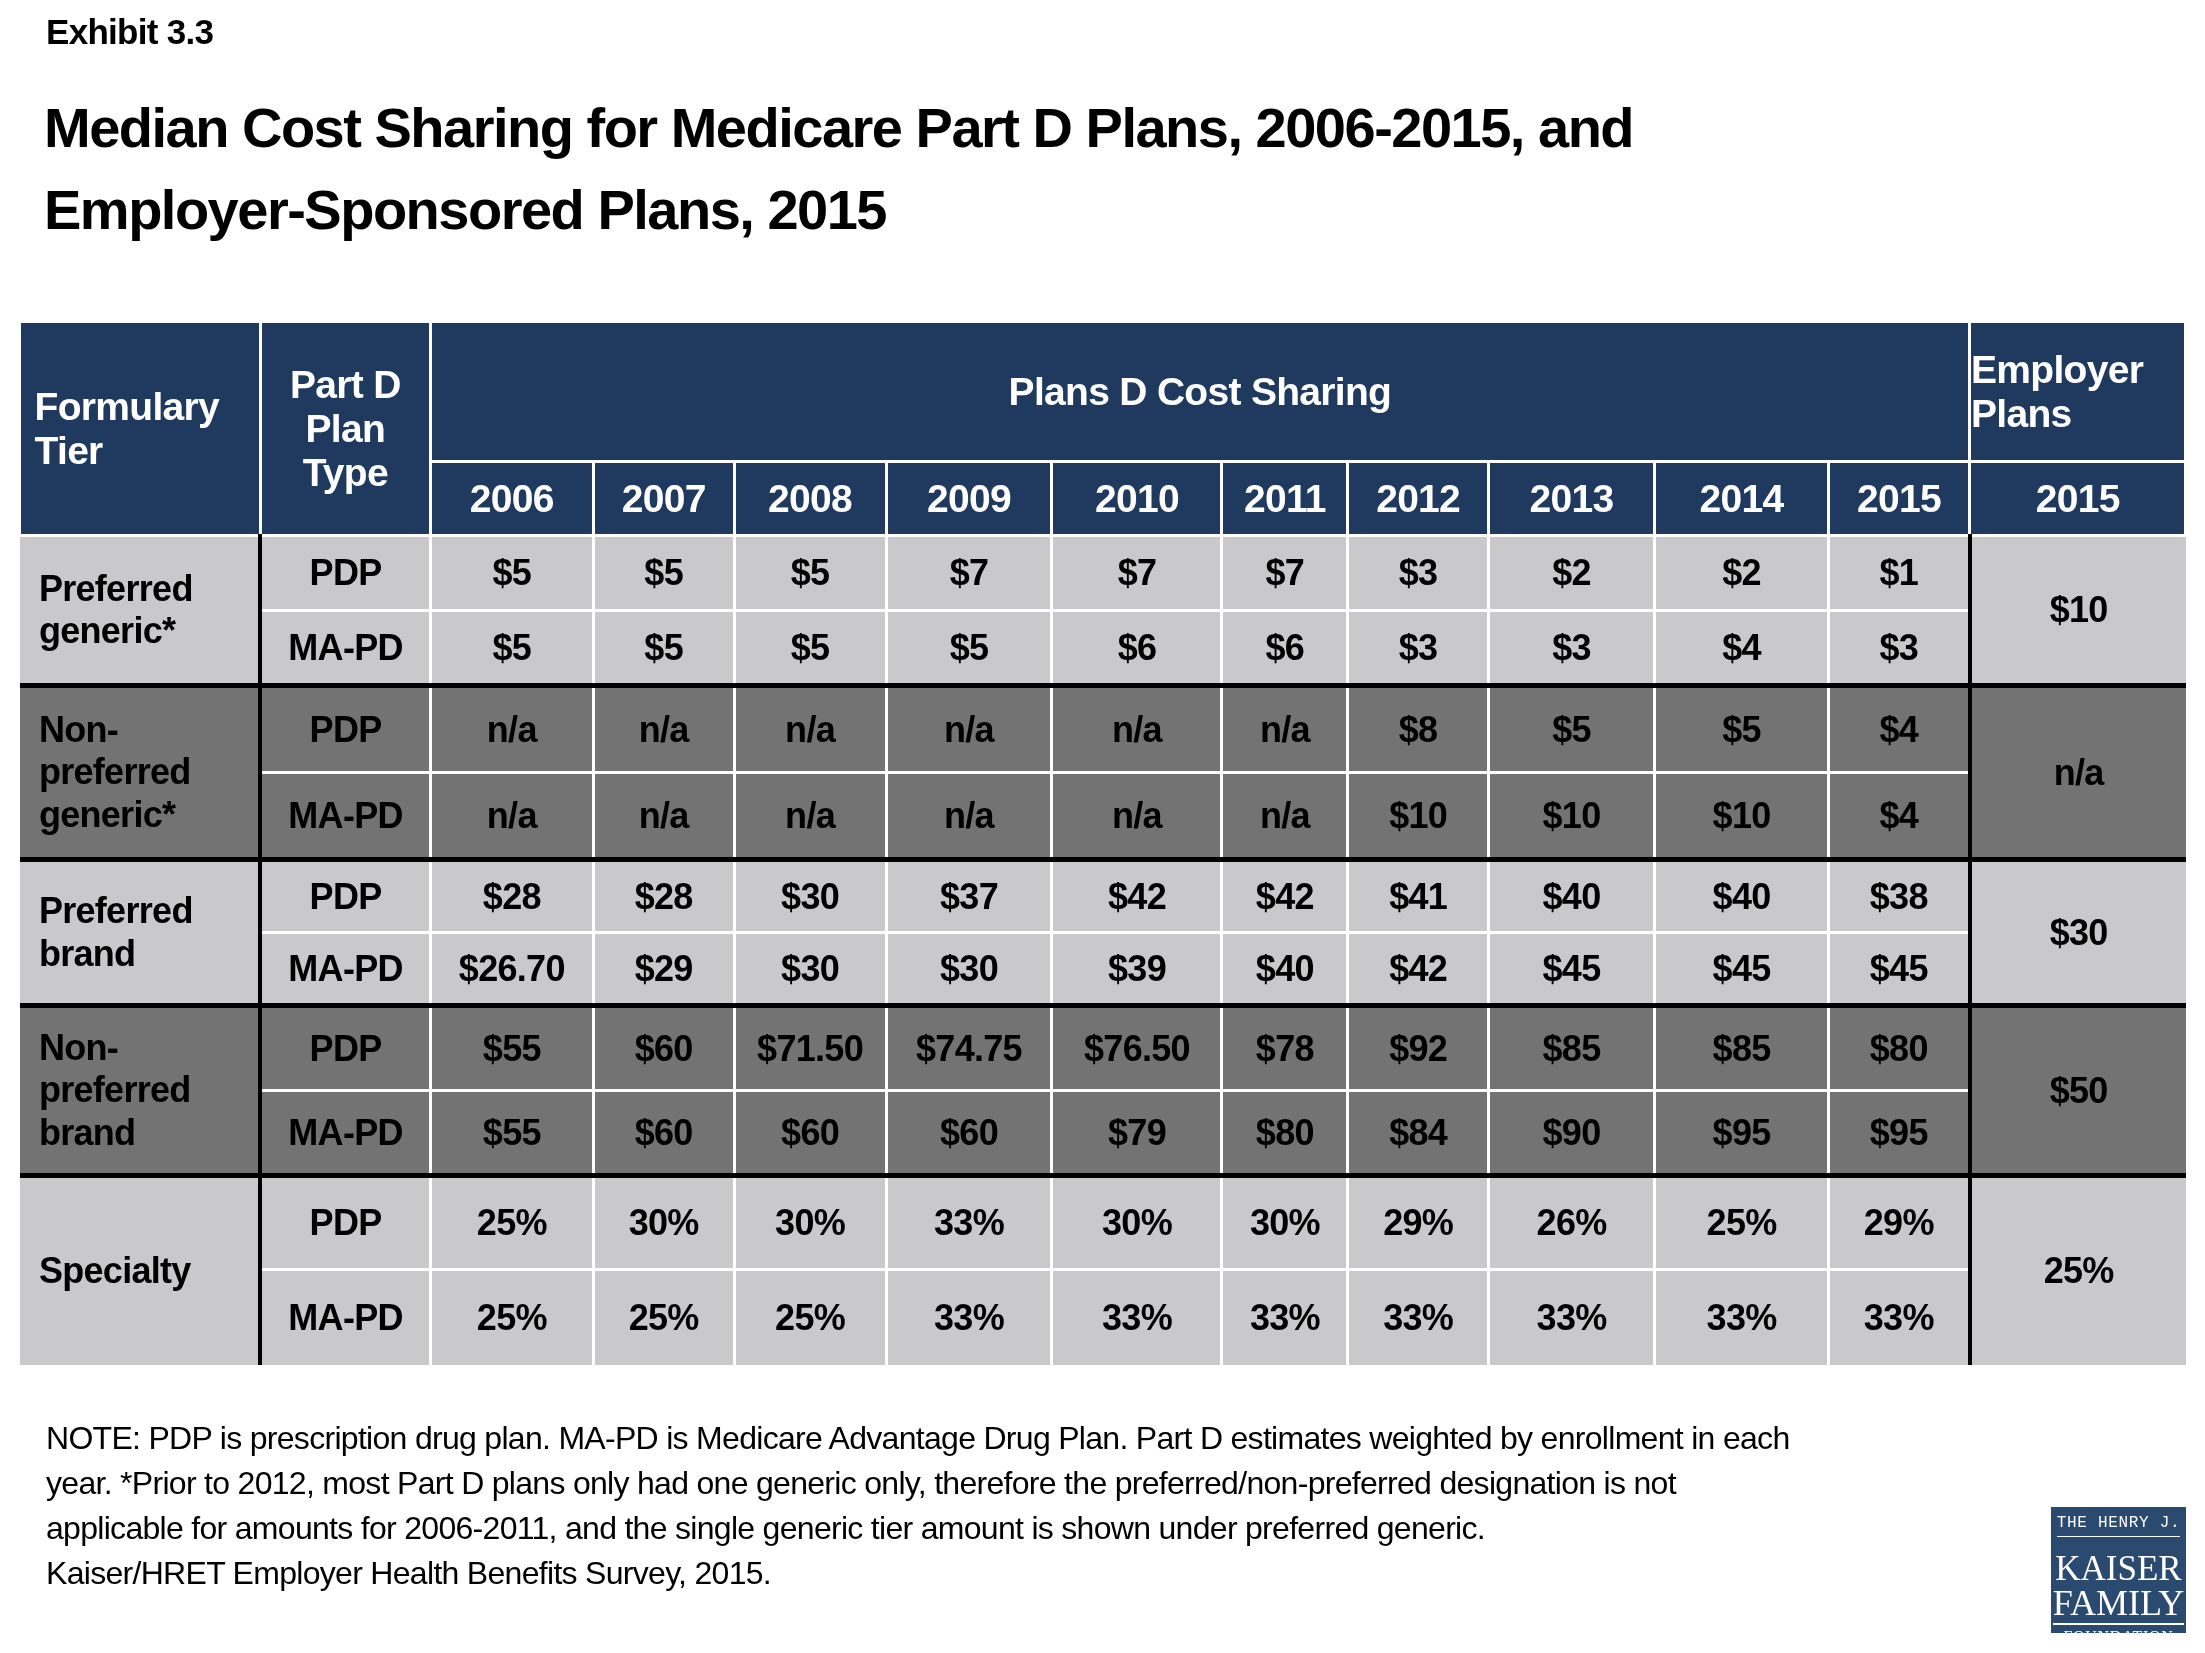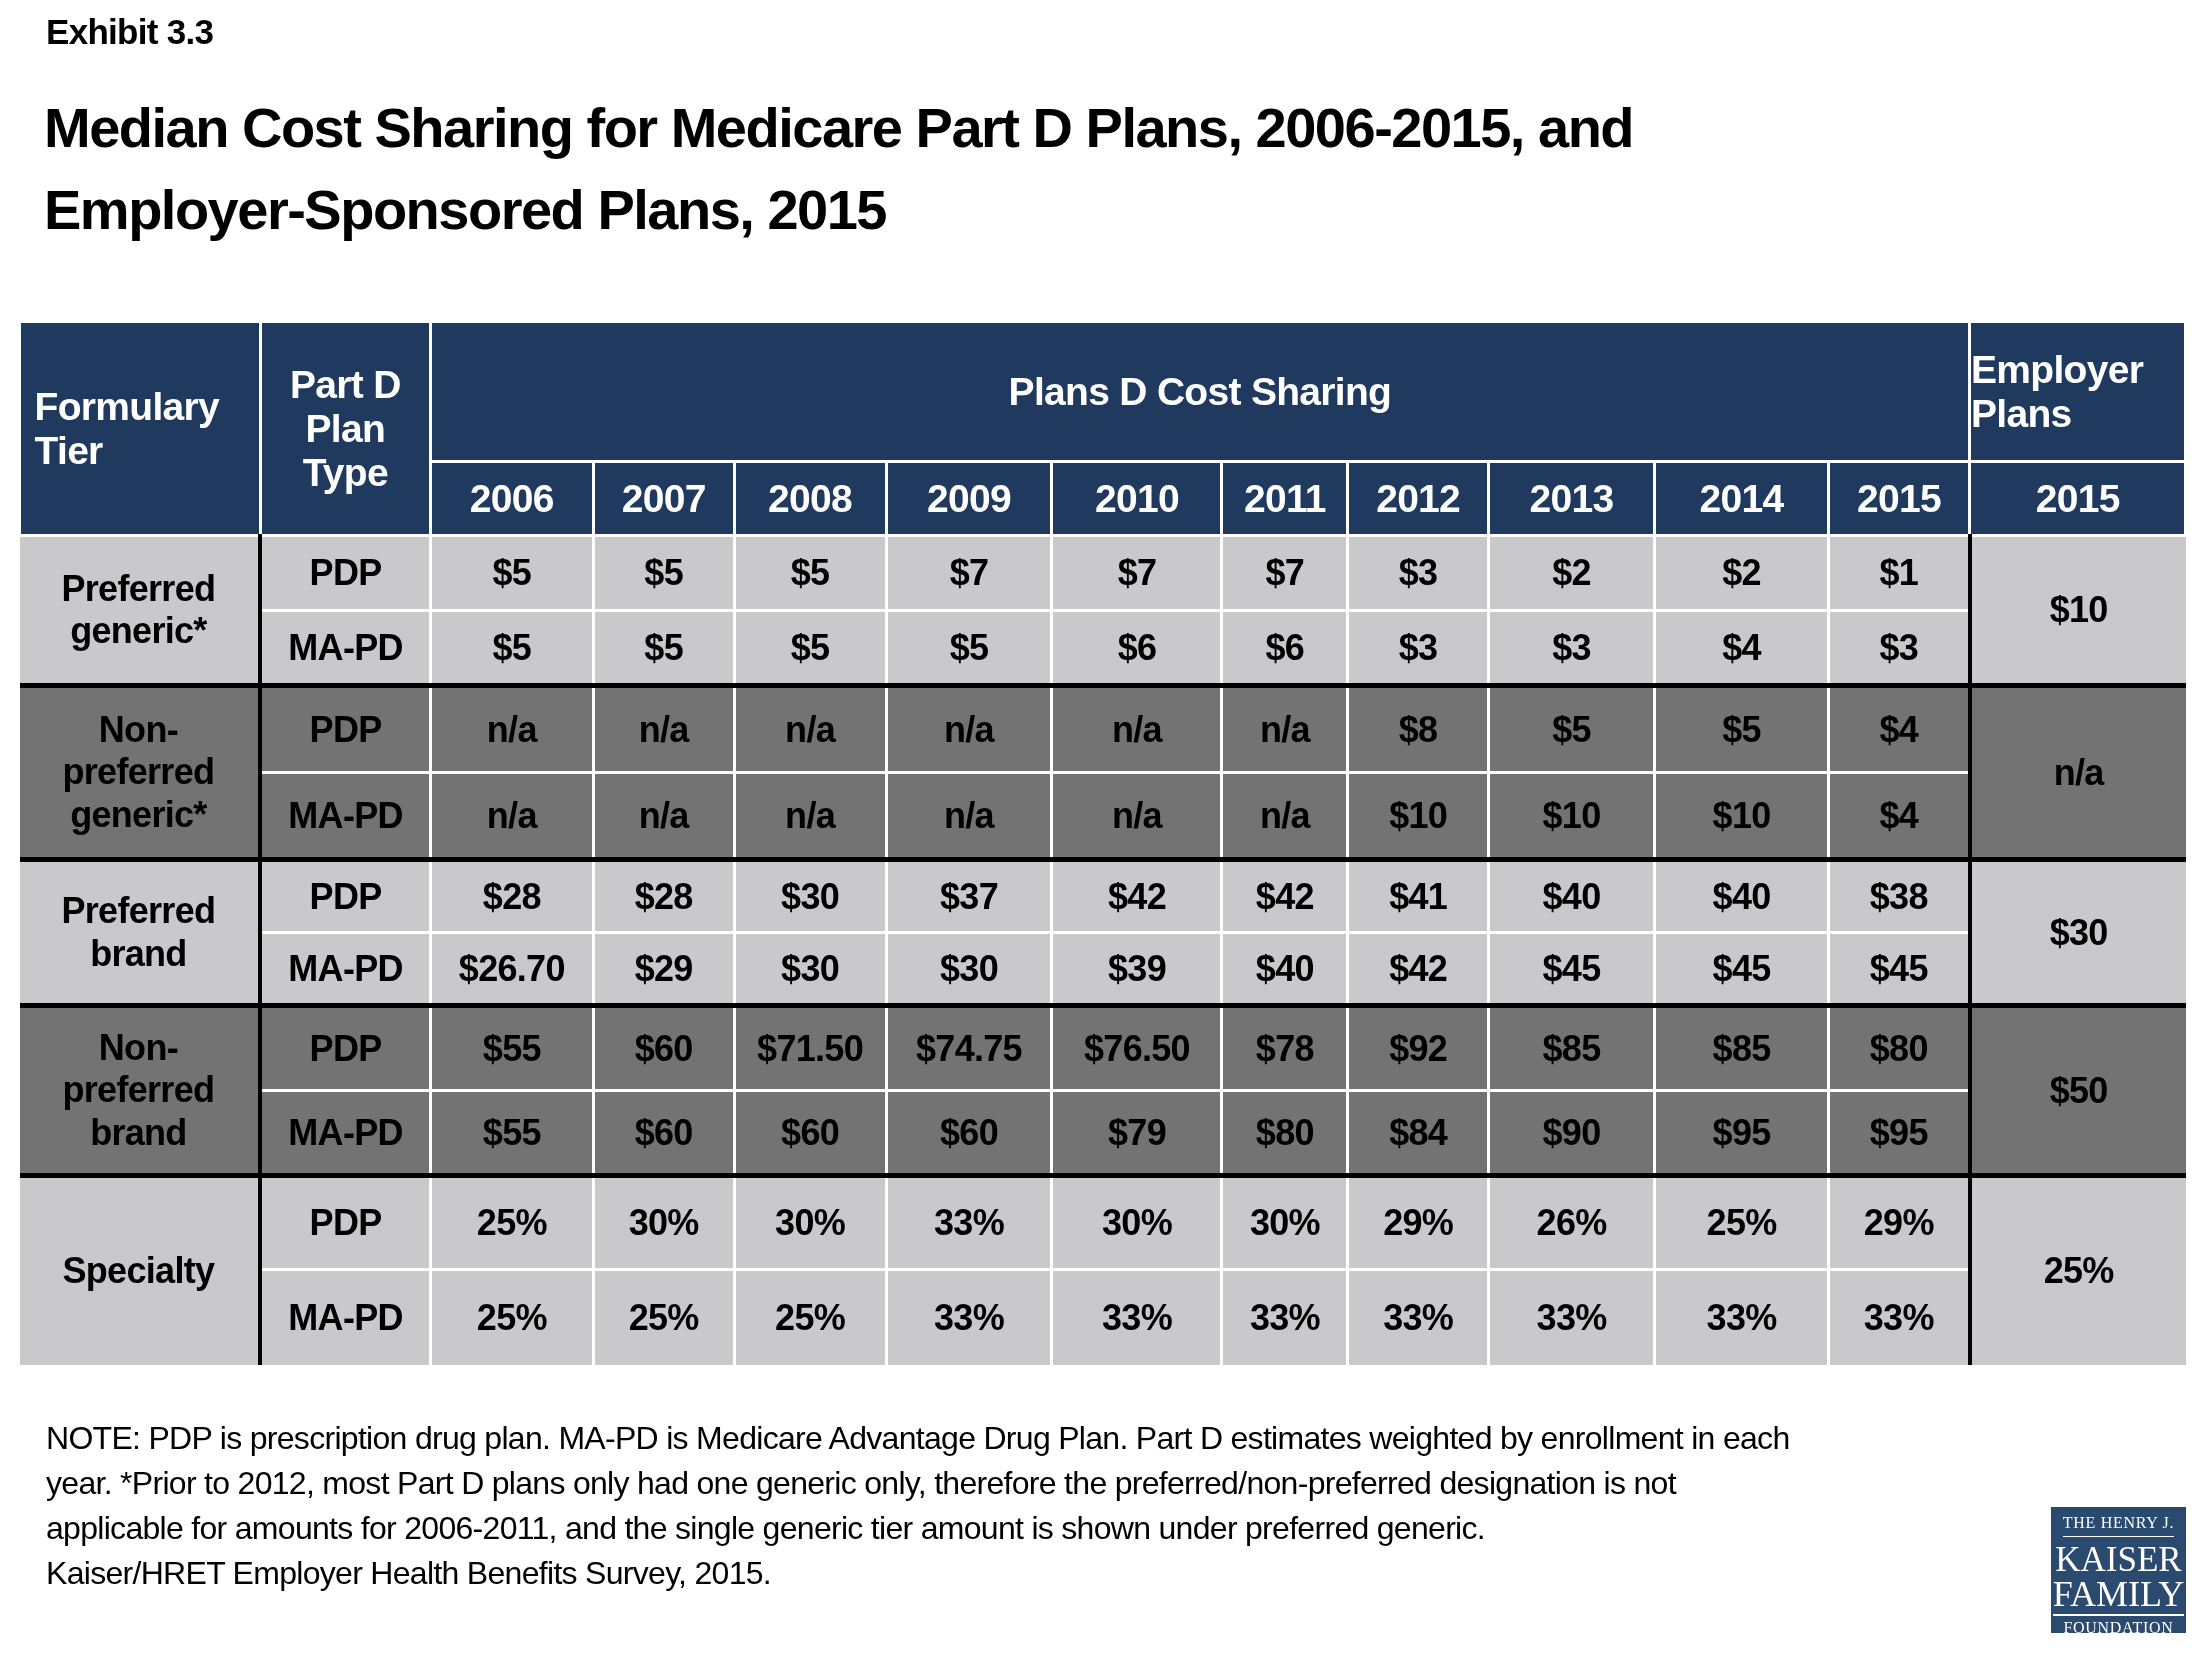--- a/index.html
+++ b/index.html
@@ -15,37 +15,37 @@
   
   .cost-table th{background:#1f3a5e;color:#fff;font-weight:bold;font-size:39px;border:3.7px solid #fff;vertical-align:middle;}
   th.tier-h{text-align:left;padding-left:13.2px;}
   th.plan-h{text-align:center;}
   th.cs-h{text-align:center;}
   th.emp-h{text-align:left;}
   tr.h2 th{font-size:39px;text-align:center;}
 
   
   .cost-table td{font-weight:bold;font-size:36px;text-align:center;vertical-align:middle;}
-  td.tier{text-align:center;padding-left:6px;padding-right:7.4px;line-height:1.18;}
+  td.tier{text-align:left;padding-left:19px;padding-right:7.4px;line-height:1.18;}
   td.plan{border-left:4.4px solid #000;}
   td.val{border-left:3.7px solid #fff;}
   td.emp{border-left:4.4px solid #000;}
 
   tbody tr.sub-b td{border-top:3.7px solid #fff;}
   tbody tr.grp-first td{border-top:3.7px solid #fff;}
   tbody tr.grp-start td{border-top:5.1px solid #000;}
 
   tbody tr.g-dark td{background:#c9c9cb;}
   tbody tr.g-light td{background:#737373;}
 
   .notes{position:absolute;left:46px;top:1416px;font-size:32px;line-height:45px;letter-spacing:-0.7px;}
 
   .kff-logo{position:absolute;left:2051px;top:1507px;width:135px;height:126px;background:#2b4a70;color:#fff;
     font-family:"Liberation Serif",serif;text-align:center;box-sizing:border-box;padding-top:7.4px;}
-  .kff-l1{font-size:16px;letter-spacing:0.7px;display:inline-block;border-bottom:1.5px solid #fff;padding-bottom:3.7px;margin-bottom:5px;}
+  .kff-l1{font-size:16px;letter-spacing:0.7px;display:inline-block;border-bottom:1.5px solid #fff;padding-bottom:3.7px;margin-bottom:14px;font-family:Liberation Mono, monospace;}
   .kff-l2{font-size:35px;line-height:35px;}
   .kff-l3{font-size:36px;line-height:34px;display:inline-block;border-bottom:2.2px solid #fff;padding-bottom:2.9px;margin-bottom:2.9px;}
   .kff-l4{font-size:16px;letter-spacing:0.7px;line-height:17.6px;}
 </style>
 </head>
 <body>
 
 <div class="slide">
 
   <div class="exhibit-label">Exhibit 3.3</div>

